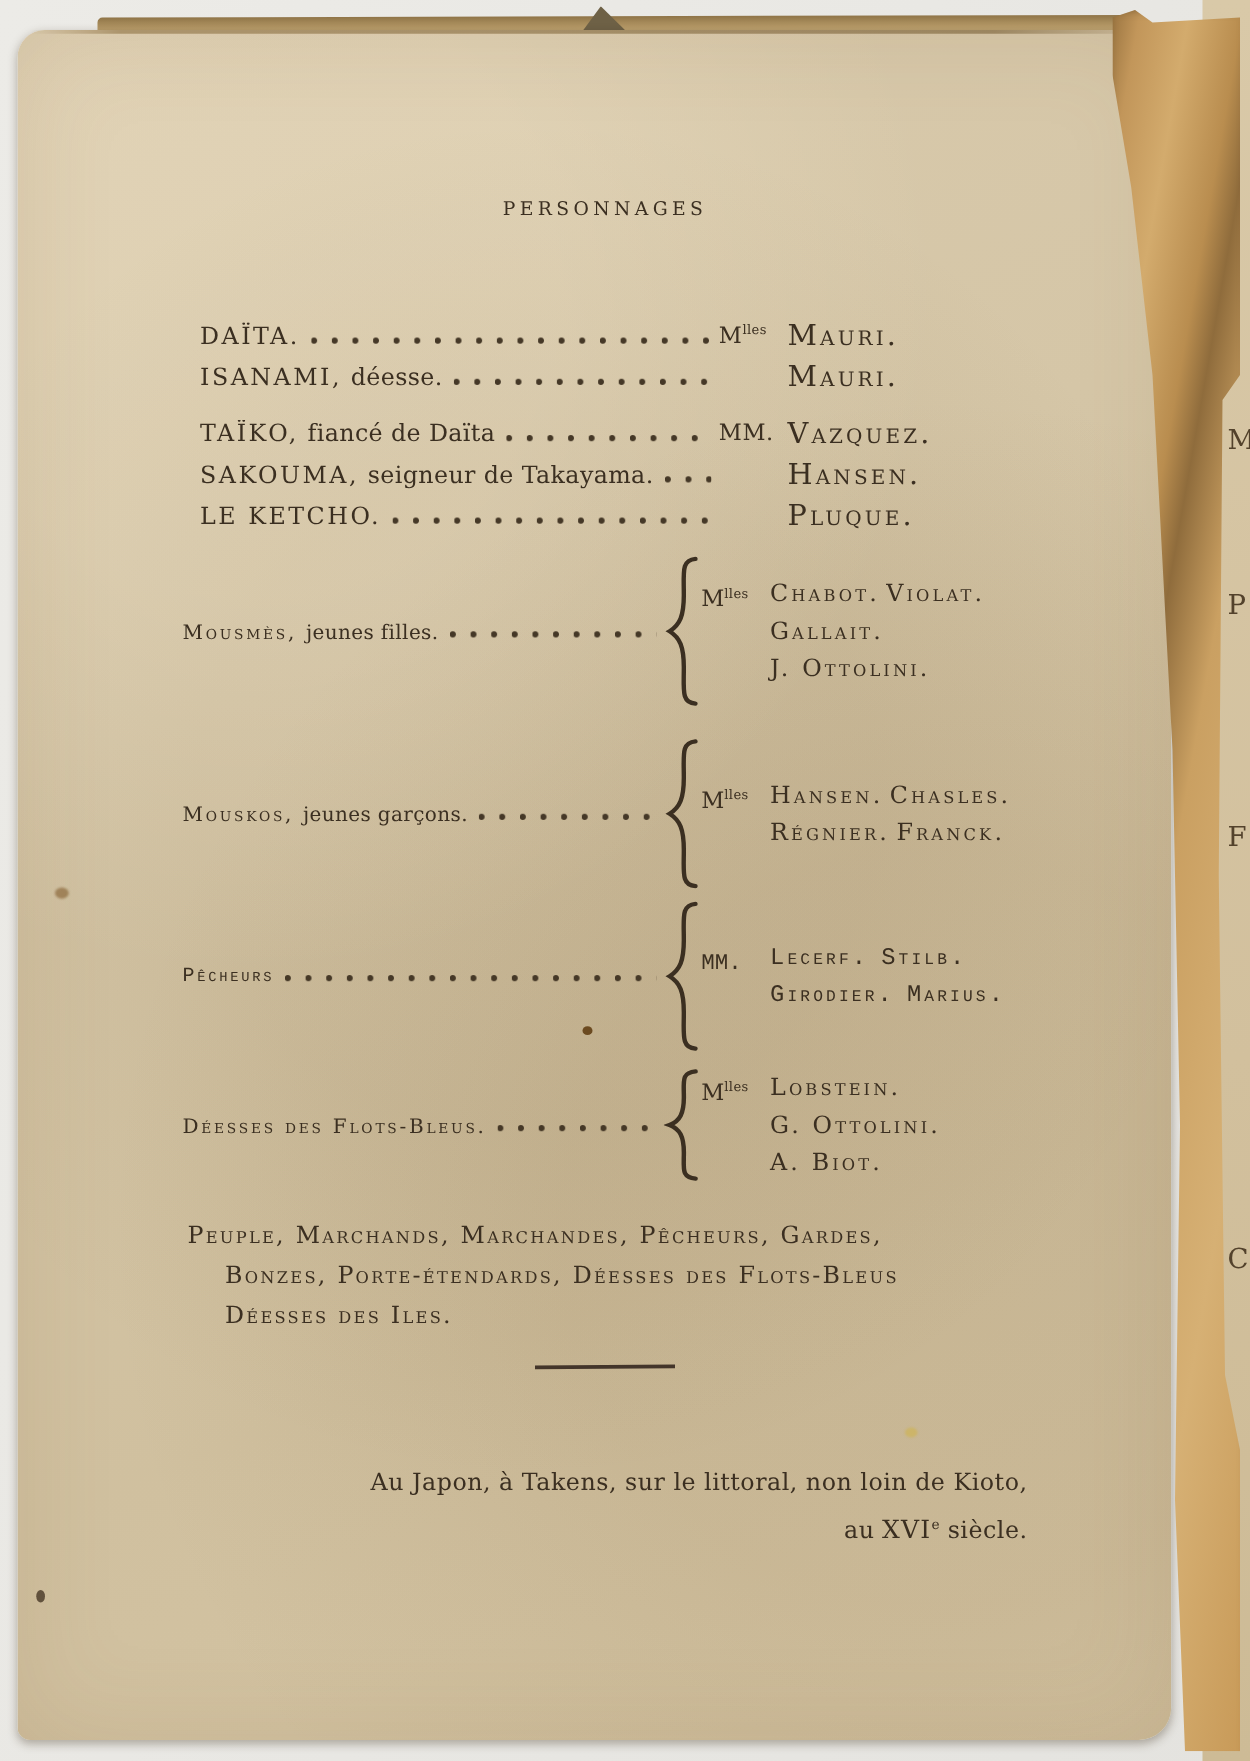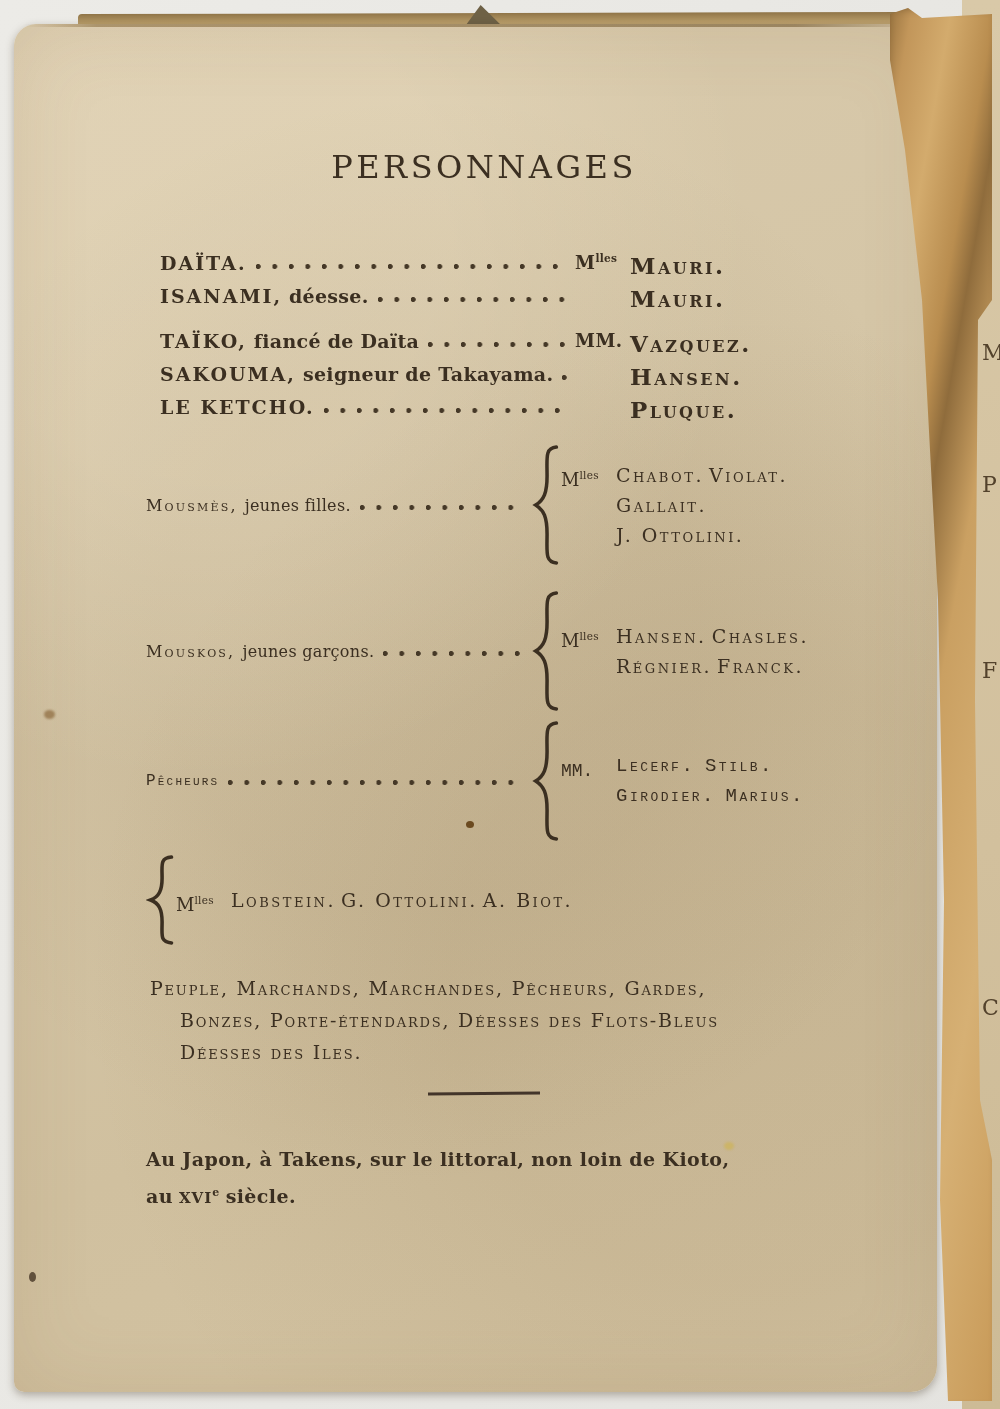--- a/index.html
+++ b/index.html
@@ -53,24 +53,24 @@
   .stain-1{left:30px;top:686px;width:11px;height:9px;background:rgba(122,82,32,.55);filter:blur(1px);}
   .stain-2{left:452px;top:797px;width:8px;height:7px;background:#6b4a20;}
   .stain-3{left:15px;top:1248px;width:7px;height:10px;background:rgba(70,55,38,.8);filter:blur(.5px);}
   .stain-4{left:710px;top:1118px;width:10px;height:8px;background:rgba(208,178,70,.55);filter:blur(1px);}
   
   .content{
     position:absolute;left:132px;top:0;width:676px;color:#3b2f21;
   }
   .page-title{
     margin-top:126px;height:34px;line-height:34px;text-align:center;
-    font-size:32px;letter-spacing:3.5px;font-weight:normal;
+    font-size:15px;letter-spacing:3.5px;font-weight:normal;
   }
   .cast{margin-top:68px;}
-  .row{display:flex;align-items:flex-start;height:33px;padding-left:14px;font-size:19px;font-weight:bold;}
+  .row{display:flex;align-items:center;height:33px;padding-left:14px;font-size:19px;}
   .role-cell{flex:0 0 415px;display:flex;align-items:baseline;white-space:nowrap;overflow:hidden;}
   .group .role-cell{flex:0 0 385px;}
   .caps{letter-spacing:2px;}
   .sc{font-variant:small-caps;letter-spacing:2.2px;}
   .rest{margin-left:7px;letter-spacing:.3px;}
   .leader{
     flex:1;min-width:18px;align-self:flex-end;height:5px;margin:0 6px 5px 9px;
     background-image:radial-gradient(circle at 2.2px 2.5px,#453827 2.1px,transparent 2.9px);
     background-size:16.5px 5px;background-repeat:repeat-x;
   }
@@ -83,23 +83,23 @@
   .brace{flex:0 0 30px;display:flex;align-items:center;justify-content:flex-start;}
   .gnames{position:relative;padding-left:55px;}
   .gprefix{position:absolute;left:0;top:0;height:30px;line-height:30px;font-size:18px;white-space:nowrap;}
   .gname{height:30px;line-height:30px;font-variant:small-caps;letter-spacing:2.5px;font-size:19px;white-space:nowrap;}
   .figurants{margin-top:27px;padding-left:4px;font-variant:small-caps;font-size:19px;letter-spacing:1.8px;}
   .fig-line{height:32px;line-height:32px;white-space:nowrap;}
   .fig-indent{padding-left:30px;}
   .section-divider{
     margin:24px auto 0;width:112px;height:3px;background:#43352a;transform:rotate(-.4deg);
   }
-  .setting{margin-top:48px;text-align:left;font-weight:bold;font-size:19px;letter-spacing:.4px;}
+  .setting{margin-top:75px;text-align:right;font-weight:normal;font-size:19px;letter-spacing:.4px;}
   .setting-line{height:33px;line-height:33px;white-space:nowrap;}
-  .era{font-size:15px;letter-spacing:1px;margin-left:6px;}
+  .era{font-size:20px;letter-spacing:1px;margin-left:6px;}
   .setting sup{font-size:11px;}
   .post{margin-left:6px;}
 </style>
 </head>
 <body>
 
 <div class="top-sliver"></div>
 <div class="page-tab"></div>
 
 <div class="under-page">
@@ -222,20 +222,24 @@
         <span class="gnames">
           <span class="gprefix"><span>MM.</span><sup></sup></span>
           <span class="gname">Lecerf.</span>
           <span class="gname">Stilb.</span>
           <span class="gname">Girodier.</span>
           <span class="gname">Marius.</span>
         </span>
       </div>
 
       <div class="group g4">
+        <span class="role-cell">
+            <span class="sc">Déesses des Flots-Bleus.</span>
+            <span class="leader"></span>
+          </span>
         <span class="brace">
           <svg width="28" height="90" viewBox="0 0 26 86">
               <path d="M24 2 C13 3 15 9 15 22 C15 34 12 40 4 43 C12 46 15 52 15 64 C15 77 13 83 24 84" fill="none" stroke="#3b2f21" stroke-width="3.4" stroke-linecap="round"></path>
             </svg>
         </span>
         <span class="gnames">
           <span class="gprefix"><span>M</span><sup>lles</sup></span>
           <span class="gname">Lobstein.</span>
           <span class="gname">G. Ottolini.</span>
           <span class="gname">A. Biot.</span>

